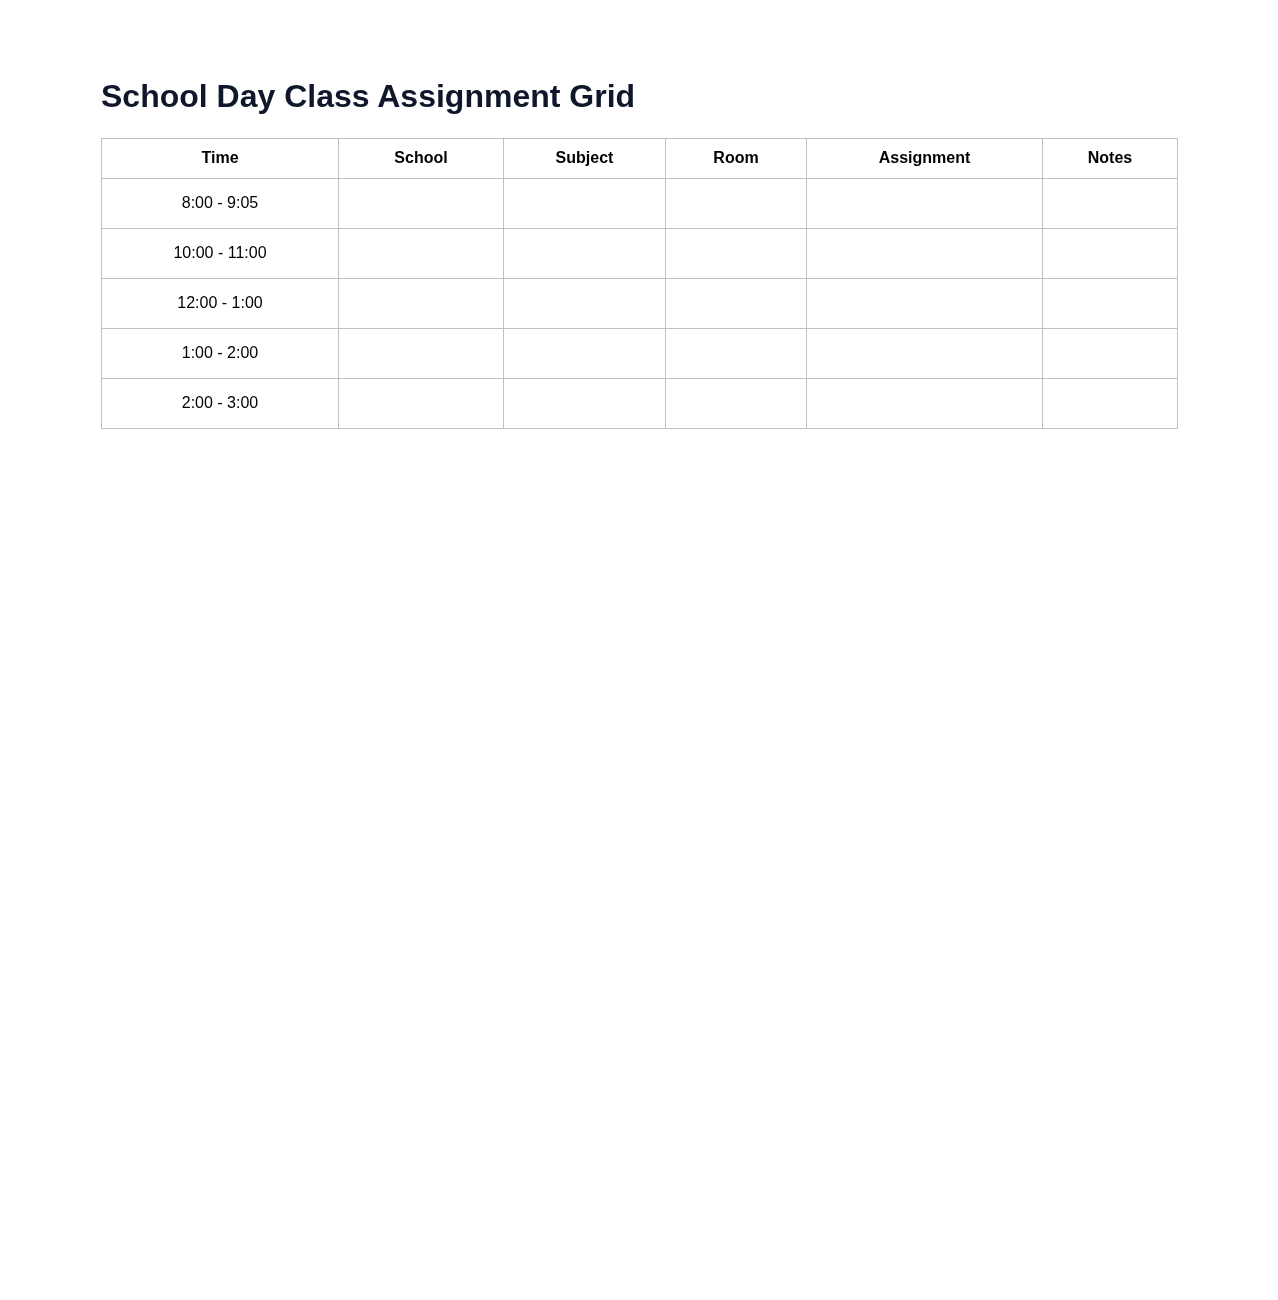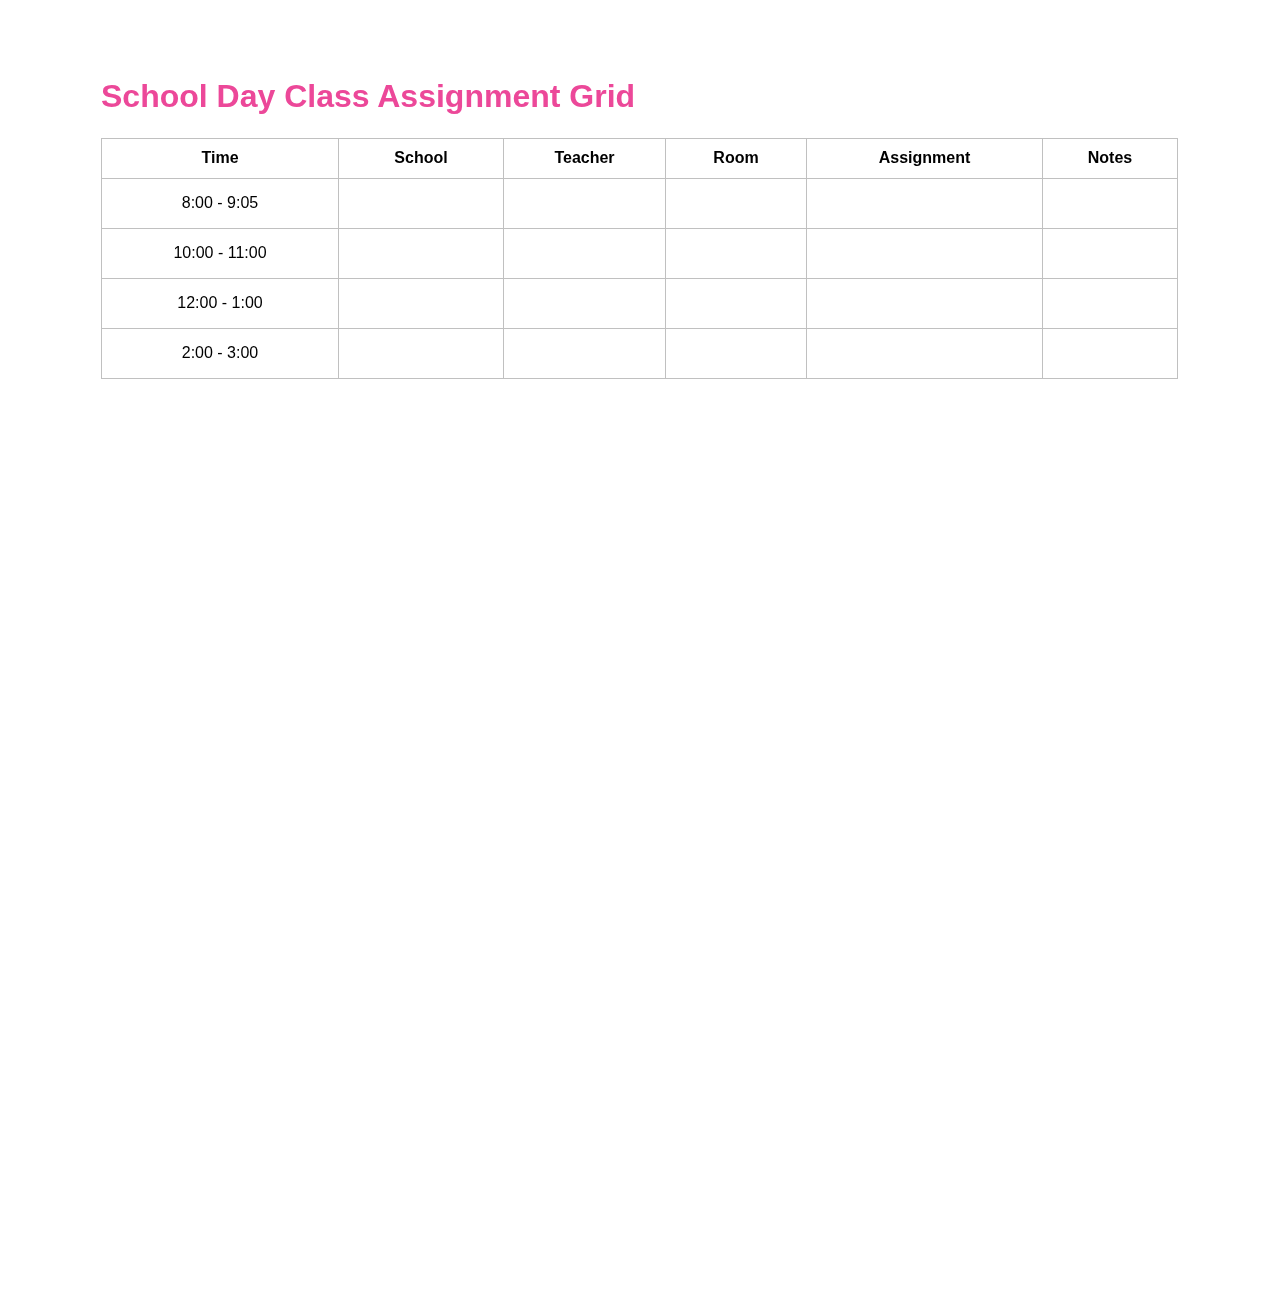--- a/index.html
+++ b/index.html
@@ -14,21 +14,21 @@
     height: 1300px;
     box-sizing: border-box;
     padding: 78px 101px 0 101px;
     background: #ffffff;
   }
   h1.page-title {
     margin: 0 0 23px 0;
     font-size: 32px;
     font-weight: bold;
     line-height: 1.15;
-    color: #ec4899;
+    color: #0f172a;
   }
   table.schedule-grid {
     border-collapse: collapse;
     table-layout: fixed;
     width: 1076px;
   }
   table.schedule-grid th,
   table.schedule-grid td {
     border: 1px solid #c0c0c0;
     text-align: center;
@@ -65,21 +65,21 @@
         <col class="c-subject">
         <col class="c-teacher">
       <col class="c-room">
         <col class="c-assignment">
         <col class="c-notes">
     </colgroup>
     <thead>
       <tr>
         <th>Time</th>
         <th>School</th>
-        <th>Teacher</th>
+        <th>Subject</th>
         <th>Room</th>
         <th>Assignment</th>
         <th>Notes</th>
       </tr>
     </thead>
     <tbody>
       <tr>
         <td>8:00 - 9:05</td>
         <td></td>
         <td></td>
@@ -97,20 +97,28 @@
       </tr>
       <tr>
         <td>12:00 - 1:00</td>
         <td></td>
         <td></td>
         <td></td>
         <td></td>
         <td></td>
       </tr>
       <tr>
+        <td>1:00 - 2:00</td>
+        <td></td>
+        <td></td>
+        <td></td>
+        <td></td>
+        <td></td>
+      </tr>
+      <tr>
         <td>2:00 - 3:00</td>
         <td></td>
         <td></td>
         <td></td>
         <td></td>
         <td></td>
       </tr>
     </tbody>
   </table>
 </div>

